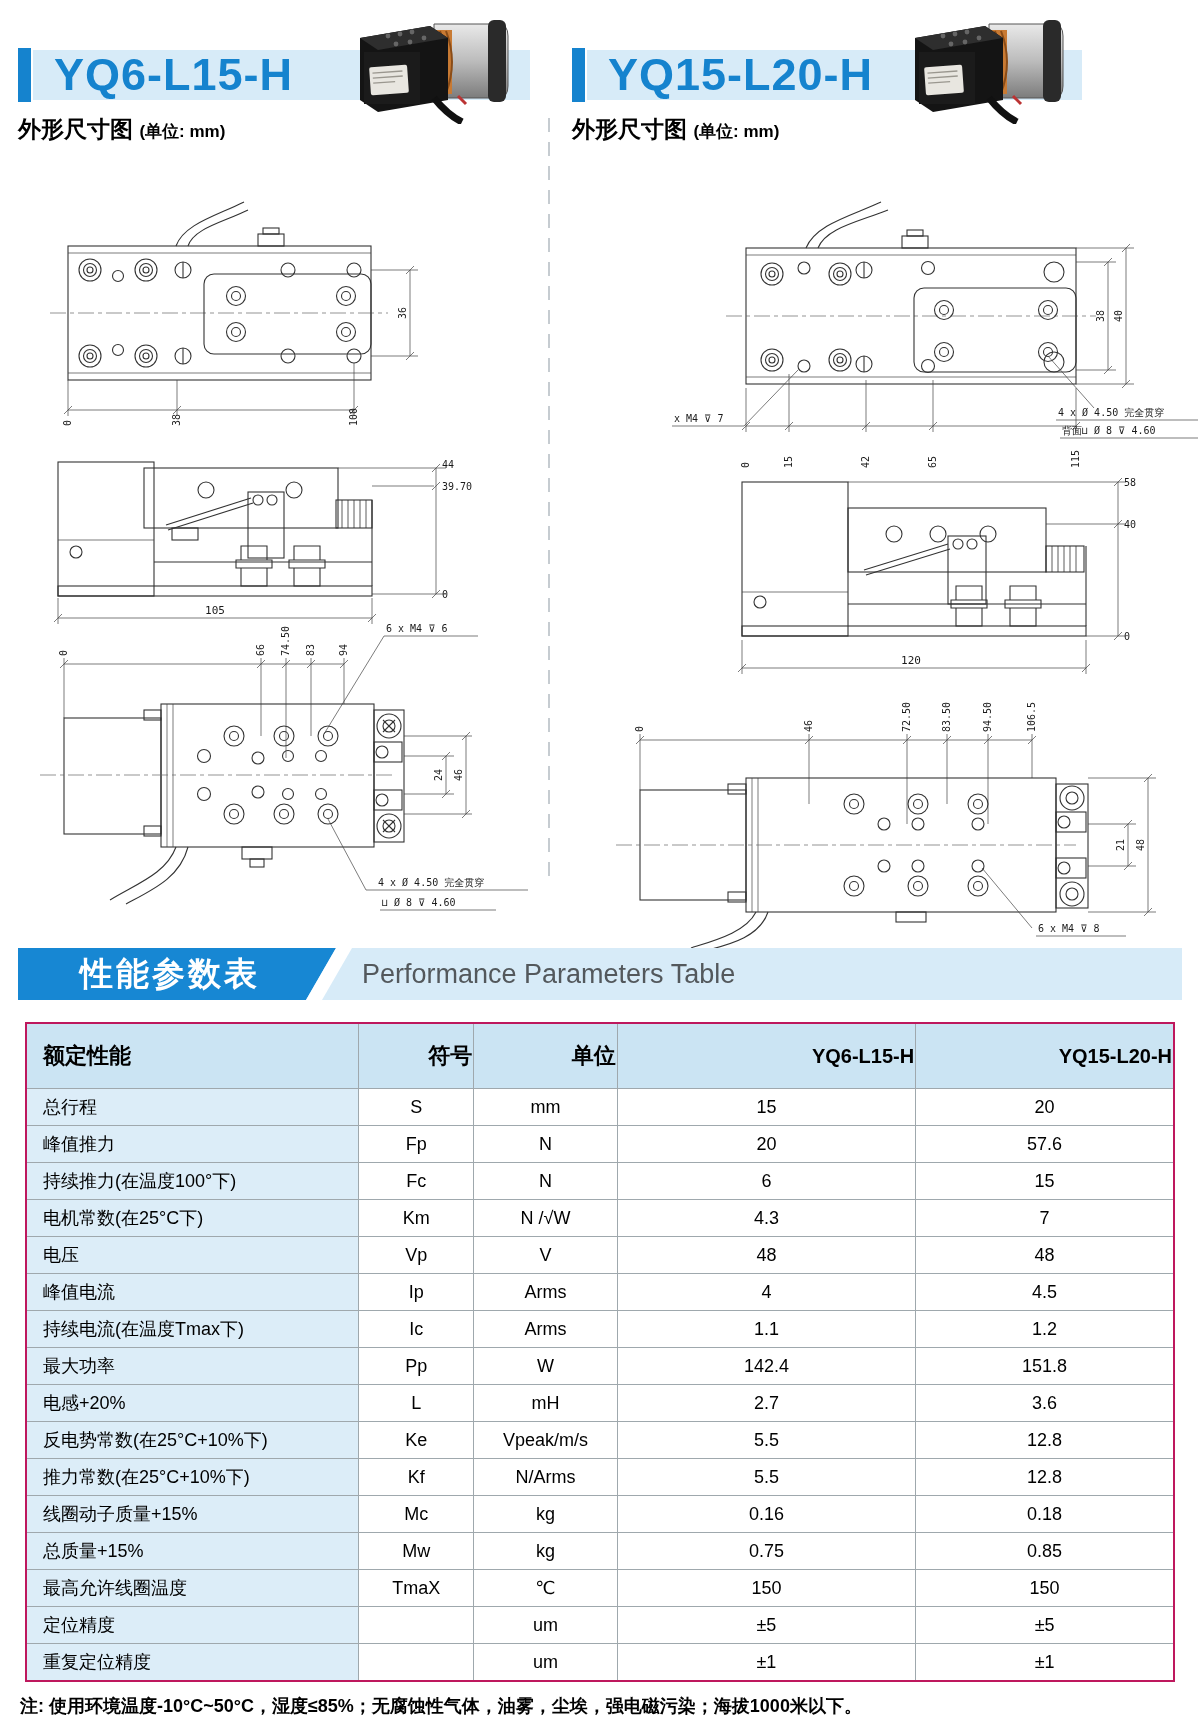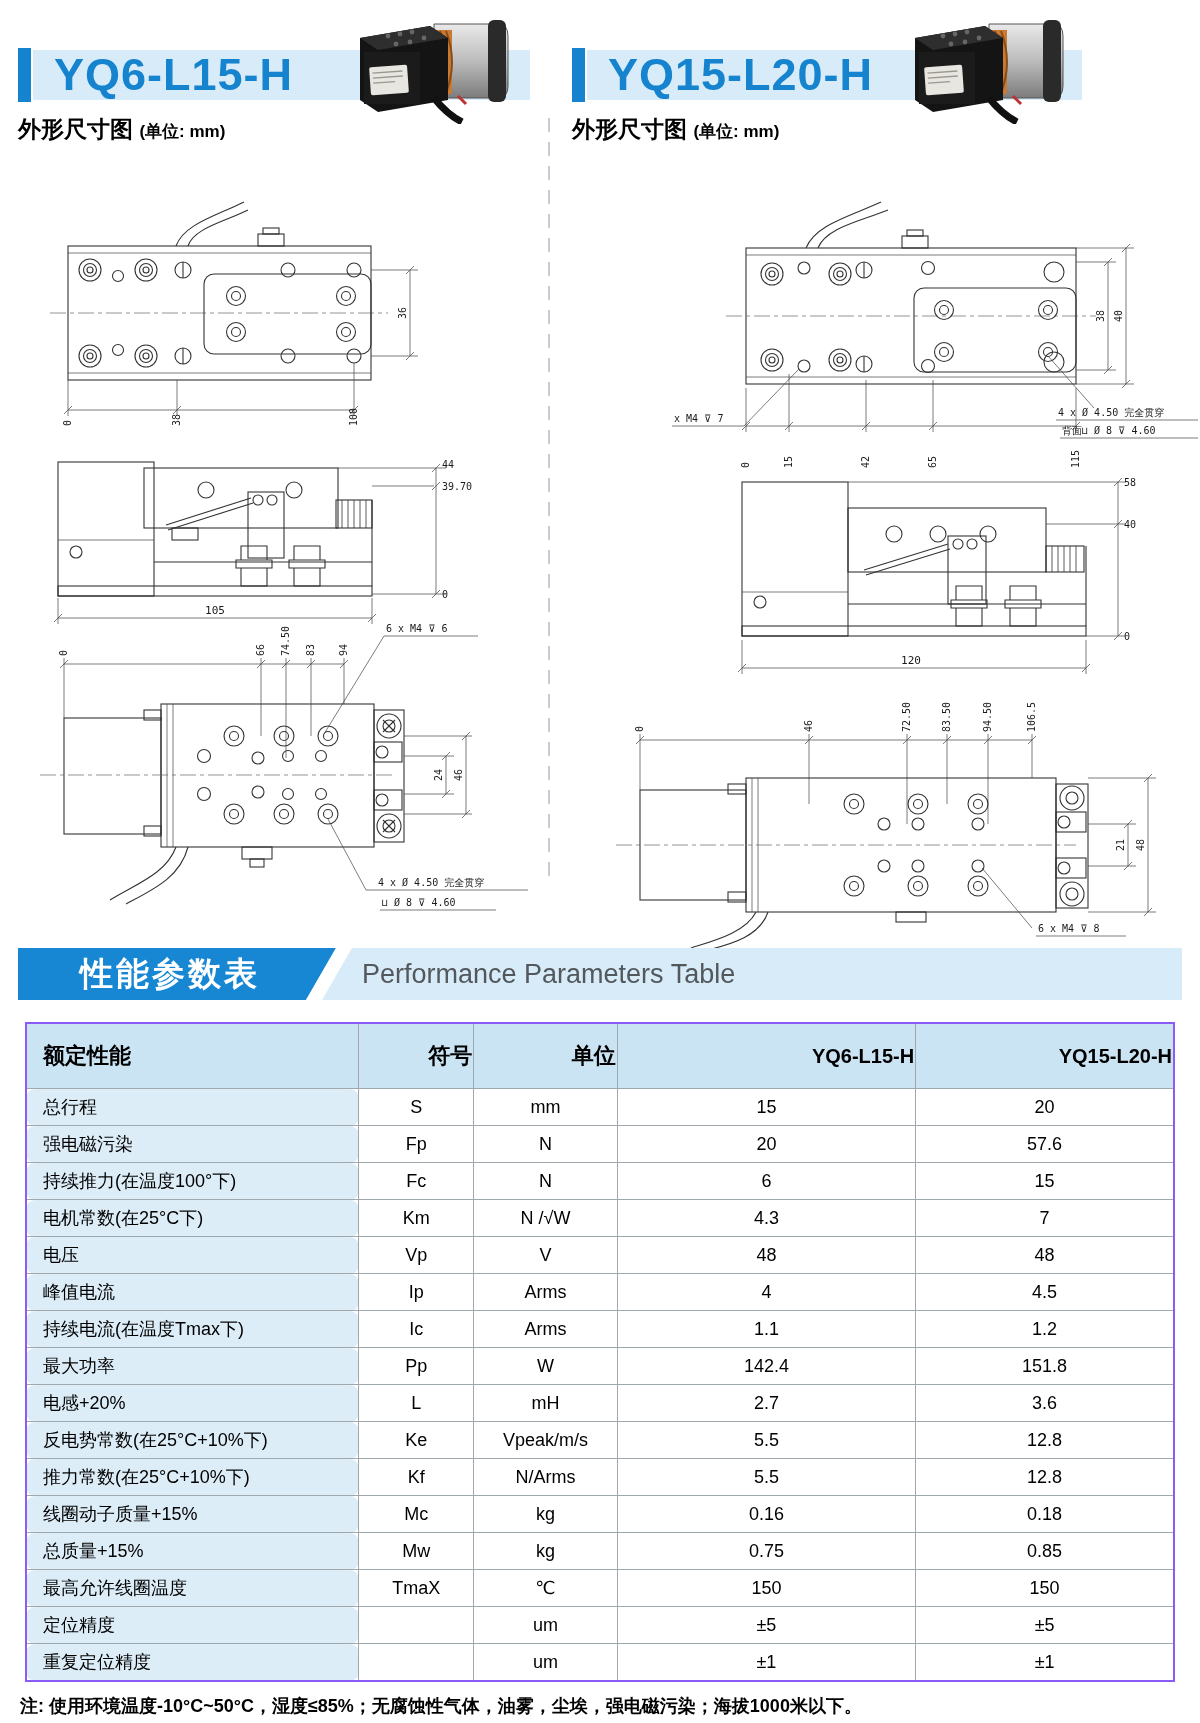--- a/index.html
+++ b/index.html
@@ -23,26 +23,26 @@
   .sec-blue{position:absolute;left:18px;top:948px;width:330px;height:52px;background:#1787d3;
     clip-path:polygon(0 0,318px 0,288px 52px,0 52px);}
   .sec-gap{position:absolute;left:18px;top:948px;width:340px;height:52px;background:#ffffff;
     clip-path:polygon(318px 0,334px 0,304px 52px,288px 52px);}
   .sec-cn{position:absolute;left:40px;top:952px;font-size:33px;font-weight:bold;color:#fff;letter-spacing:3px;margin-left:40px;}
   .sec-en{position:absolute;left:362px;top:959px;font-size:27px;color:#53585c;}
 
   
   table.perf{position:absolute;left:25px;top:1022px;width:1150px;border-collapse:collapse;table-layout:fixed;}
   table.perf,table.perf th,table.perf td{border:1px solid #9fa8ad;}
-  table.perf{border:2px solid #8b5cf6;}
+  table.perf{border:2px solid #be185d;}
   table.perf thead th{background:#cbe4f3;height:62px;font-size:22px;font-weight:bold;color:#000;text-align:right;}
   table.perf thead th.lbl{text-align:left;padding-left:16px;}
   table.perf thead th.model{font-size:20px;}
   table.perf tbody td{height:34px;font-size:18px;text-align:center;background:#fff;color:#000;}
-  table.perf tbody td.label-col{background:#dcedf8;text-align:left;padding-left:16px;border-radius:9px;}
+  table.perf tbody td.label-col{background:#dcedf8;text-align:left;padding-left:16px;}
 
   .note{position:absolute;left:20px;top:1694px;font-size:18px;font-weight:bold;color:#000;white-space:nowrap;}
 
   
   .dwg{position:absolute;}
   .ln{fill:none;stroke:#333;stroke-width:1.1;}
   .thin{fill:none;stroke:#444;stroke-width:0.7;}
   .cl{fill:none;stroke:#666;stroke-width:0.7;stroke-dasharray:16 4 4 4;}
   .cable{fill:none;stroke:#333;stroke-width:1.1;}
   .dim{font-family:"DejaVu Sans Mono","Liberation Mono",monospace;font-size:10px;fill:#1a1a1a;}
@@ -529,21 +529,21 @@
     </thead>
     <tbody>
         <tr>
           <td class="label-col">总行程</td>
           <td>S</td>
           <td>mm</td>
           <td>15</td>
           <td>20</td>
         </tr>
         <tr>
-          <td class="label-col">强电磁污染</td>
+          <td class="label-col">峰值推力</td>
           <td>Fp</td>
           <td>N</td>
           <td>20</td>
           <td>57.6</td>
         </tr>
         <tr>
           <td class="label-col">持续推力(在温度100°下)</td>
           <td>Fc</td>
           <td>N</td>
           <td>6</td>

